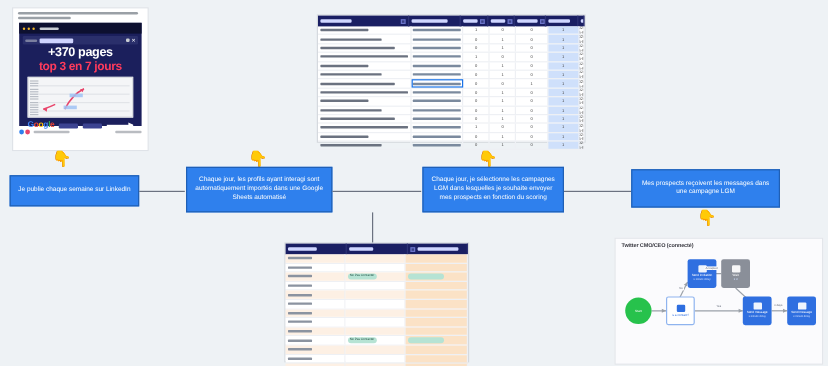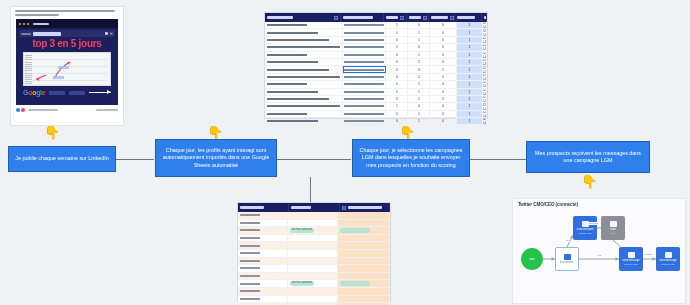--- a/index.html
+++ b/index.html
@@ -102,21 +102,22 @@
       <span class="dot"></span>
       <span class="dot"></span>
       <i class="mt w" style="width:16px;height:2px;margin-left:2px;"></i>
     </div>
     <div id="li-urlbar">
       <i class="mt w" style="width:10px;height:2px;opacity:.5"></i>
       <span id="li-urlpill"></span>
       <i class="mt w" style="width:3px;height:3px;margin-left:auto;"></i>
       <span style="color:#fff;font-size:4px;line-height:4px;">✕</span>
     </div>
-    <div class="li-h2">top 3 en 5 jours</div>
+    <div class="li-h1">+370 pages</div>
+    <div class="li-h2">top 3 en 7 jours</div>
 
     <div id="li-chart">
       <div class="bars">
         <i></i>
           <i></i>
           <i></i>
           <i></i>
           <i></i>
           <i></i>
           <i></i>

